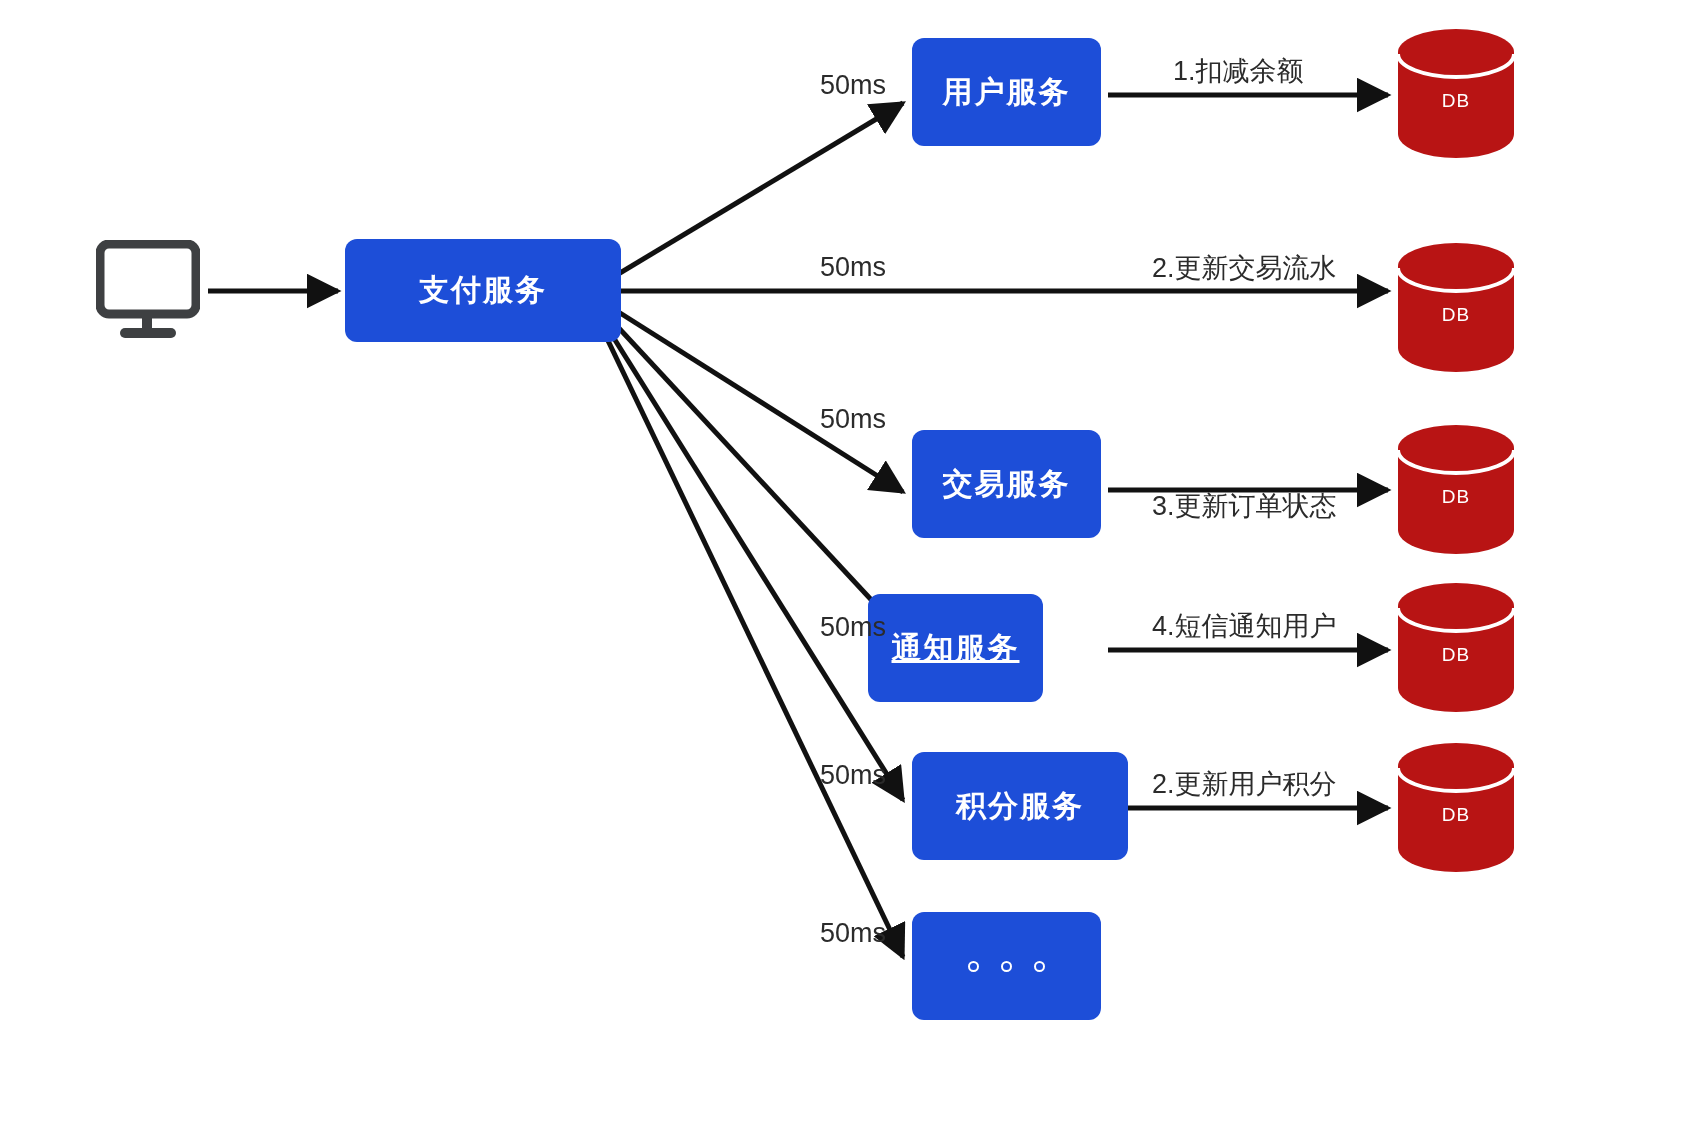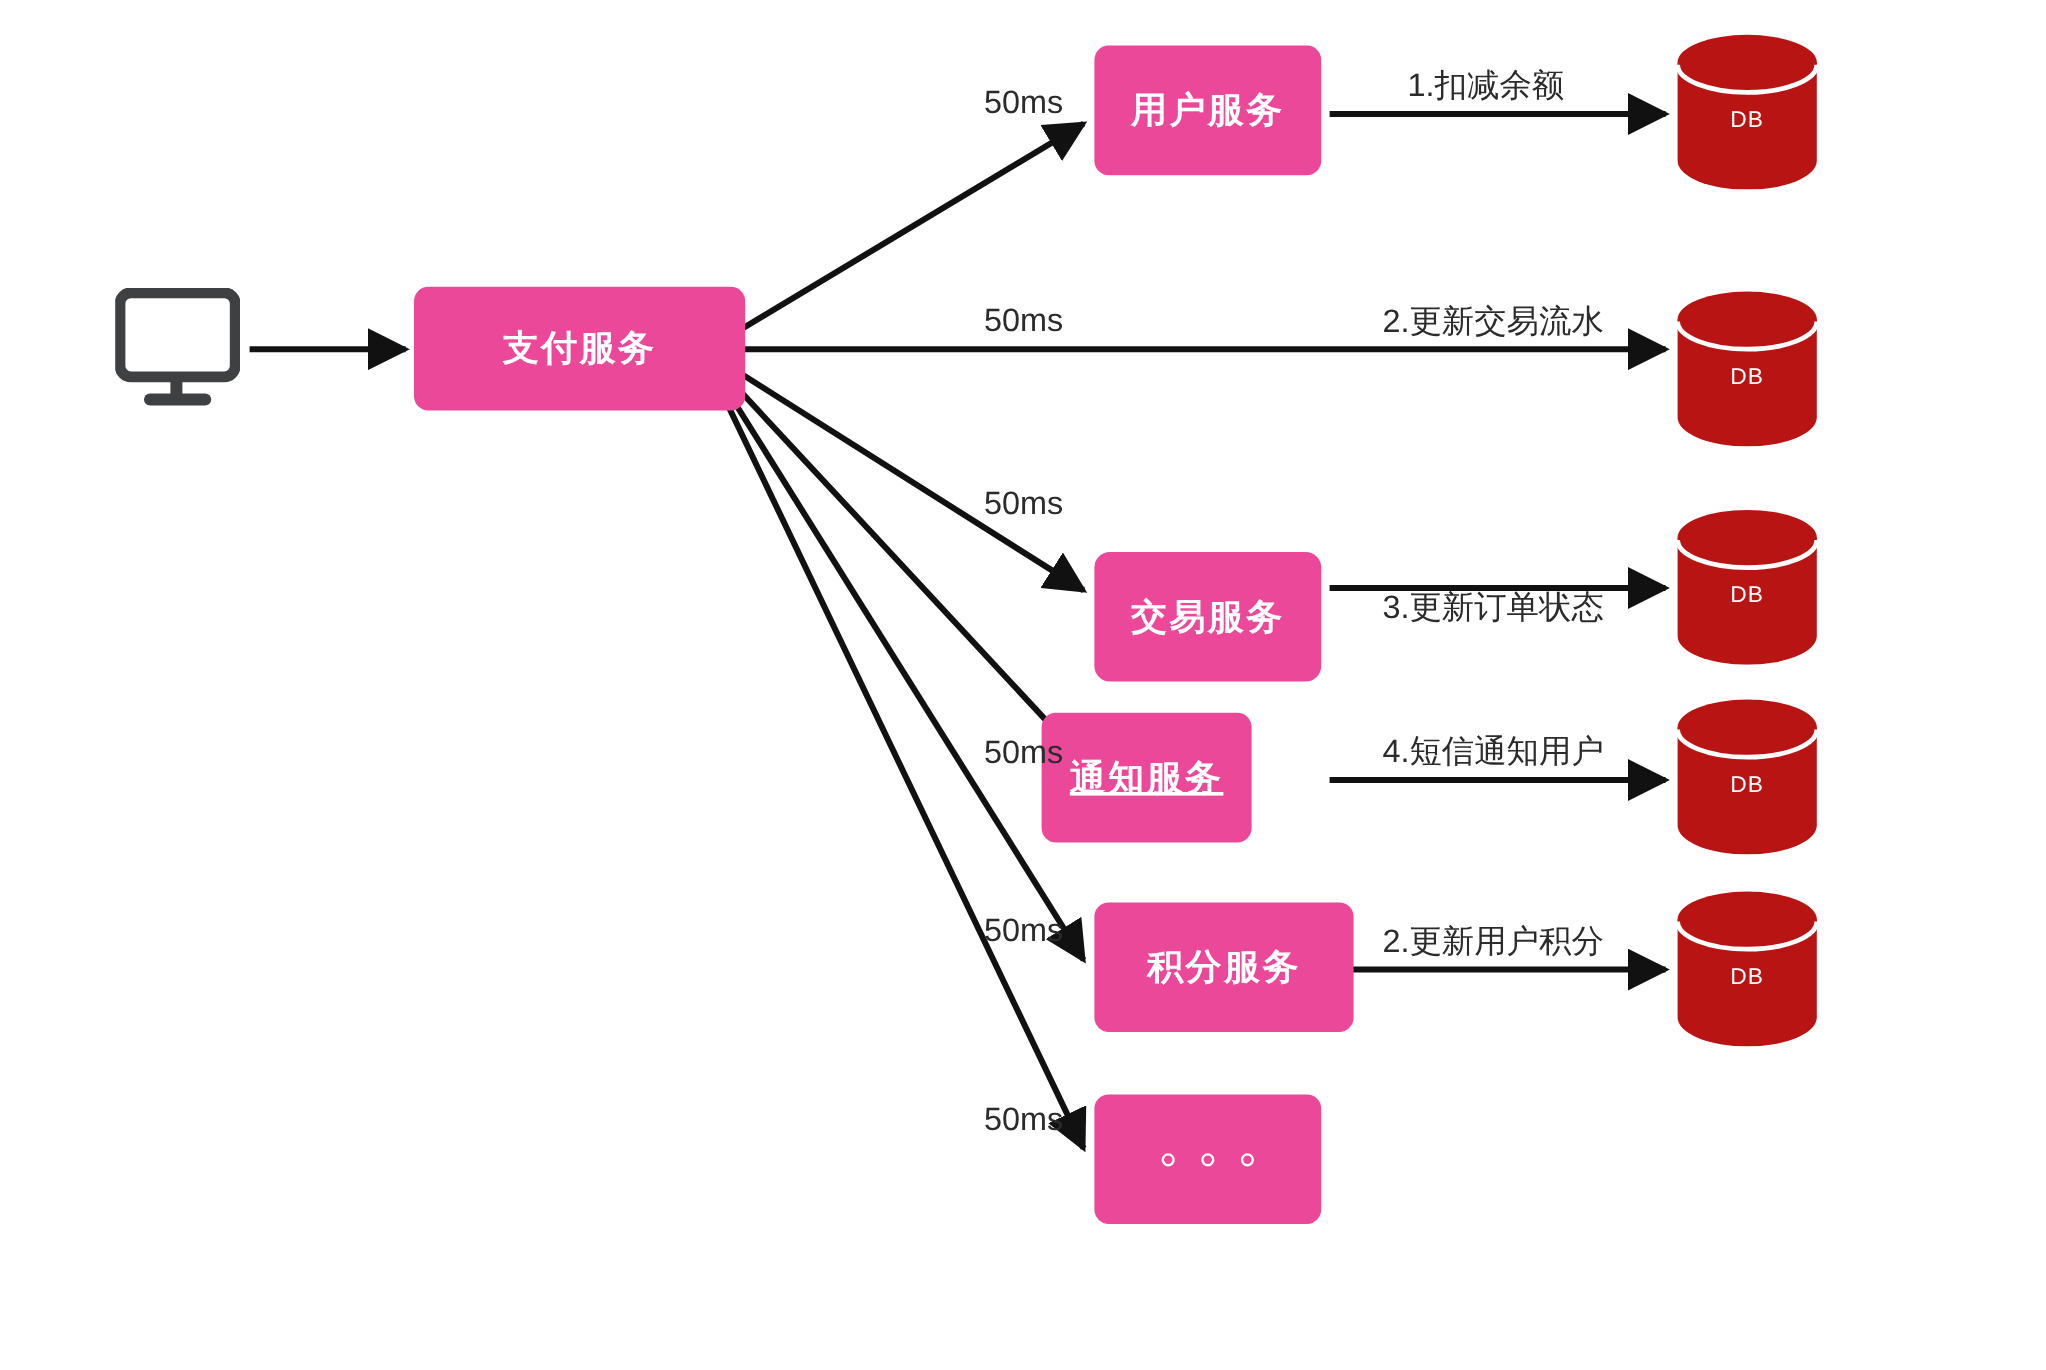--- a/index.html
+++ b/index.html
@@ -18,37 +18,37 @@
   #edges {
     position: absolute;
     left: 0; top: 0;
     width: 1705px; height: 1142px;
     pointer-events: none;
   }
 
   
   .svc {
     position: absolute;
-    background: #ec4899;
+    background: #1d4ed8;
     border-radius: 12px;
     display: flex;
     align-items: center;
     justify-content: center;
     color: #ffffff;
     font-weight: bold;
     font-size: 30px;
     letter-spacing: 2px;
     z-index: 3;
   }
   .svc.hub {
     left: 345px; top: 239px;
     width: 276px; height: 103px;
   }
   .svc.r1 { left: 912px; top: 38px;  width: 189px; height: 108px; }
-  .svc.r3 { left: 912px; top: 460px; width: 189px; height: 108px; border-radius: 13px; }
+  .svc.r3 { left: 912px; top: 430px; width: 189px; height: 108px; }
   .svc.r4 { left: 868px; top: 594px; width: 175px; height: 108px; text-decoration: underline; }
   .svc.r5 { left: 912px; top: 752px; width: 216px; height: 108px; }
   .svc.r6 { left: 912px; top: 912px; width: 189px; height: 108px; }
 
   .dots {
     display: flex;
     align-items: center;
     gap: 22px;
   }
   .dot {

